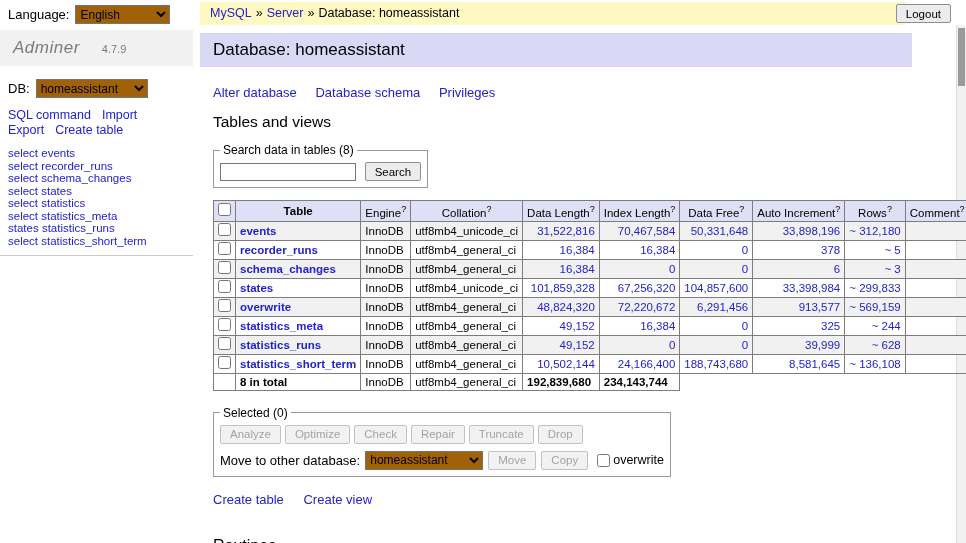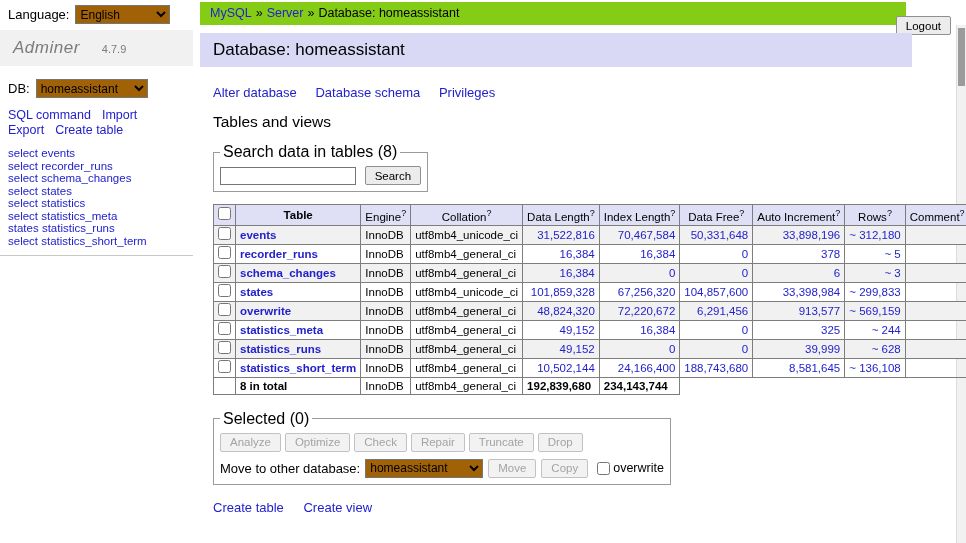--- a/index.html
+++ b/index.html
@@ -9,25 +9,25 @@
   a { color:#2222cc; text-decoration:none; cursor:pointer; }
   select { font-family:inherit; font-size:12px; height:19px; border:1px solid #767676; background:#a16207; }
   button { font-family:inherit; font-size:11.5px; color:#000; background:#ececec;
            border:1px solid #8f8f8f; border-radius:2px; padding:1px 9px; height:19px; }
   button:disabled { color:#a3a3a3; background:#f2f2f2; border-color:#c2c2c2; }
   input[type=text] { font-family:inherit; font-size:12px; height:18px; border:1px solid #767676; padding:1px 3px; }
 
   .lang-bar { position:absolute; left:8px; top:5px; display:flex; align-items:center; gap:6px; }
   .lang-bar select { width:95px; }
 
-  .breadcrumb { position:absolute; left:200px; top:2px; width:706px; height:23px; background:#84cc16;
+  .breadcrumb { position:absolute; left:200px; top:2px; width:706px; height:23px; background:#fef9c3;
                 line-height:23px; padding:0 10px; font-size:12.5px; white-space:nowrap; }
   .breadcrumb .sep { color:#000; margin:0 4px; }
 
-  .logout { position:absolute; right:15px; top:4px;margin-top:12px; }
+  .logout { position:absolute; right:15px; top:4px; }
 
   .scrollbar { position:absolute; right:0; top:25px; bottom:0; width:10px; background:#f1f1f1; border-left:1px solid #dcdcdc; }
   .scrollbar .thumb { margin:3px 1px 0 1px; height:58px; background:#9b9b9b; }
 
   .sidebar { position:absolute; left:0; top:30px; width:193px; }
   .logo { background:#f1f1f1; padding:8px 13px; color:#7b7b7b; }
   .logo .app { font-style:italic; font-size:17px; letter-spacing:.5px; }
   .logo .ver { font-size:11px; margin-left:22px; }
   .db-row { display:flex; align-items:center; gap:6px; padding:13px 8px 0 8px; }
   .db-row select { width:112px; }
@@ -38,21 +38,21 @@
   .side-hr { border:none; border-top:1px solid #c9c9c9; margin-top:8px; }
 
   .content { position:absolute; left:200px; top:33px; width:712px; }
   h2 { background:#d9d9f6; font-size:17px; font-weight:400; height:34px; padding:7px 13px 6px 13px; }
   .content-body { padding-left:13px; }
   .page-links { margin-top:18px; }
   .page-links a { margin-right:15px; }
   h3 { font-size:15.5px; font-weight:400; margin-top:13px; }
   h3.big { font-size:16px; margin-top:30px; }
   fieldset { border:1px solid #9a9a9a; padding:5px 6px 6px 6px; width:max-content; }
-  legend { font-size:16px; padding:0 3px; }
+  legend { font-size:12px; padding:0 3px; }
   .search-fs { margin-top:12px; }
   .search-fs input { width:136px; margin-right:5px; }
 
   table { border-collapse:collapse; font-size:11.5px; margin-top:12px; }
   th,td { border:1px solid #7d7d7d; padding:1px 4px; height:16px; line-height:14px; white-space:nowrap; }
   thead th { background:#dfdff6; font-weight:400; text-align:center; }
   thead th.h-table { font-weight:700; }
   sup { font-size:9px; }
   th.cb, td.cb { width:22px; text-align:center; }
   td.tname a { font-weight:700; }

